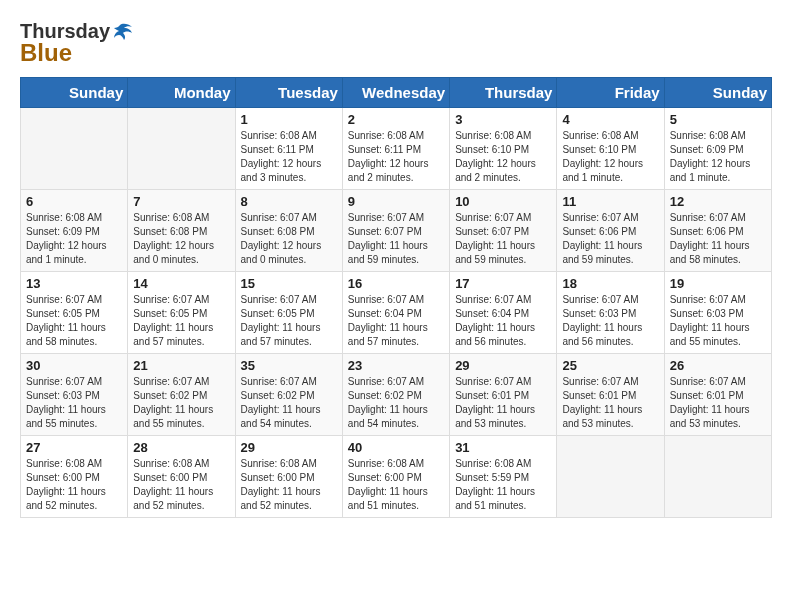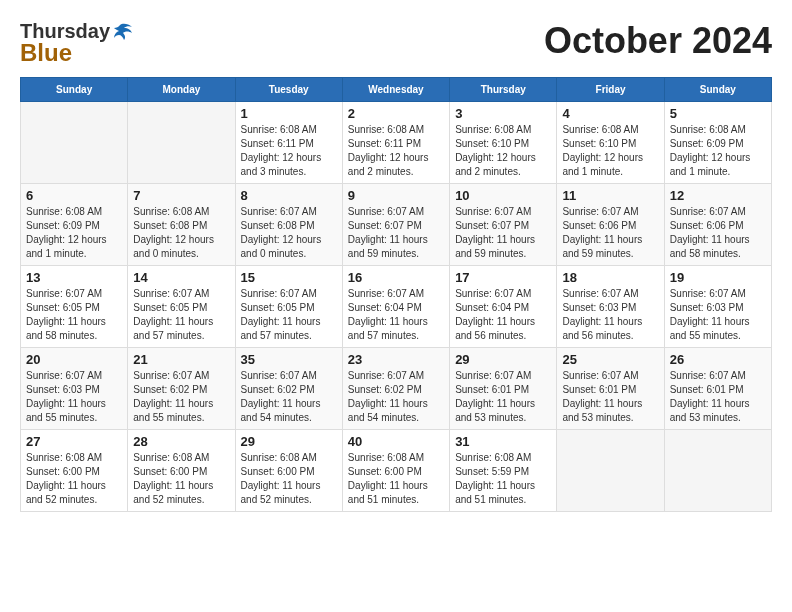--- a/index.html
+++ b/index.html
@@ -34,23 +34,23 @@
       color: #444;
     }
     .calendar {
       width: 100%;
       border-collapse: collapse;
       border: 1px solid #ccc;
     }
     .calendar th {
       background-color: #2a6db5;
       color: #fff;
-      font-size: 10px;
+      font-size: 15px;
       padding: 6px 4px;
-      text-align: center;
+      text-align: right;
       border: 1px solid #2060a0;
     }
     .calendar td {
       width: calc(100% / 7);
       vertical-align: top;
       border: 1px solid #ddd;
       padding: 4px 5px;
       font-size: 10.5px;
       color: #333;
       background: #fff;
@@ -86,21 +86,20 @@
   <div class="logo">
     <div class="logo-row">
       <span style="font-size:20px;font-weight:bold;color:#333;">Thursday</span>
       <svg width="22" height="18" viewBox="0 0 22 18" style="margin-left:2px;">
         <path d="M8 2 C10 0 16 0 20 4 C18 3 14 3 12 5 C16 5 19 7 20 10 C17 8 13 8 11 10 C13 12 14 15 12 17 C11 14 9 12 7 12 C5 12 3 13 2 15 C2 12 4 9 7 8 C5 7 3 6 2 5 C4 5 7 4 8 2Z" fill="#1a6cb5"></path>
       </svg>
     </div>
     <span style="font-size:24px;font-weight:bold;color:#a16207;margin-top:-4px;">Blue</span>
   </div>
   <div class="title-area">
-    <div class="month-title">October 2024</div>
   </div>
 </div>
 
 <table class="calendar">
   <thead>
     <tr>
     <th>Sunday</th>
         <th>Monday</th>
         <th>Tuesday</th>
         <th>Wednesday</th>
@@ -227,21 +226,21 @@
         </td>
         <td>
           <span class="day-number">19</span>
           <div class="day-info" style="white-space: pre-line;">Sunrise: 6:07 AM
 Sunset: 6:03 PM
 Daylight: 11 hours and 55 minutes.</div>
         </td>
       </tr>
       <tr>
         <td>
-          <span class="day-number">20</span>
+          <span class="day-number">30</span>
           <div class="day-info" style="white-space: pre-line;">Sunrise: 6:07 AM
 Sunset: 6:03 PM
 Daylight: 11 hours and 55 minutes.</div>
         </td>
         <td>
           <span class="day-number">21</span>
           <div class="day-info" style="white-space: pre-line;">Sunrise: 6:07 AM
 Sunset: 6:02 PM
 Daylight: 11 hours and 55 minutes.</div>
         </td>

